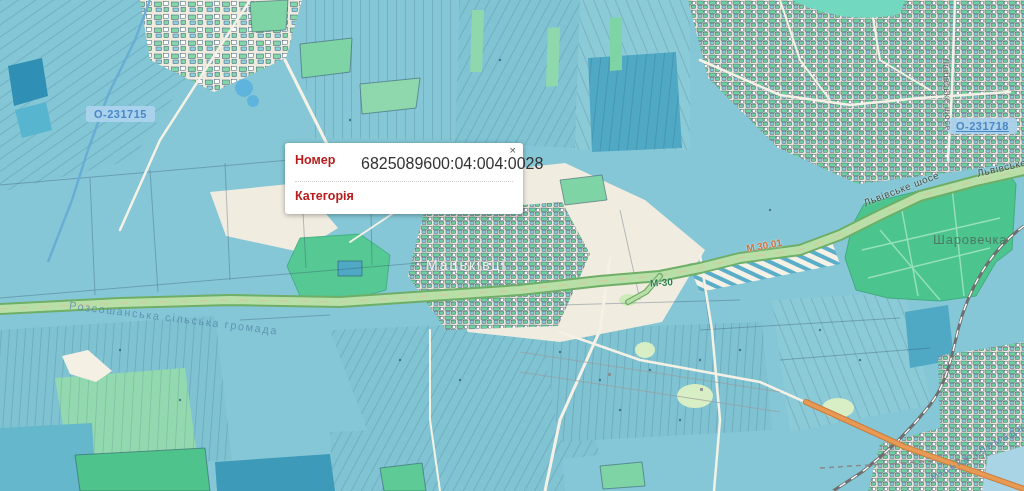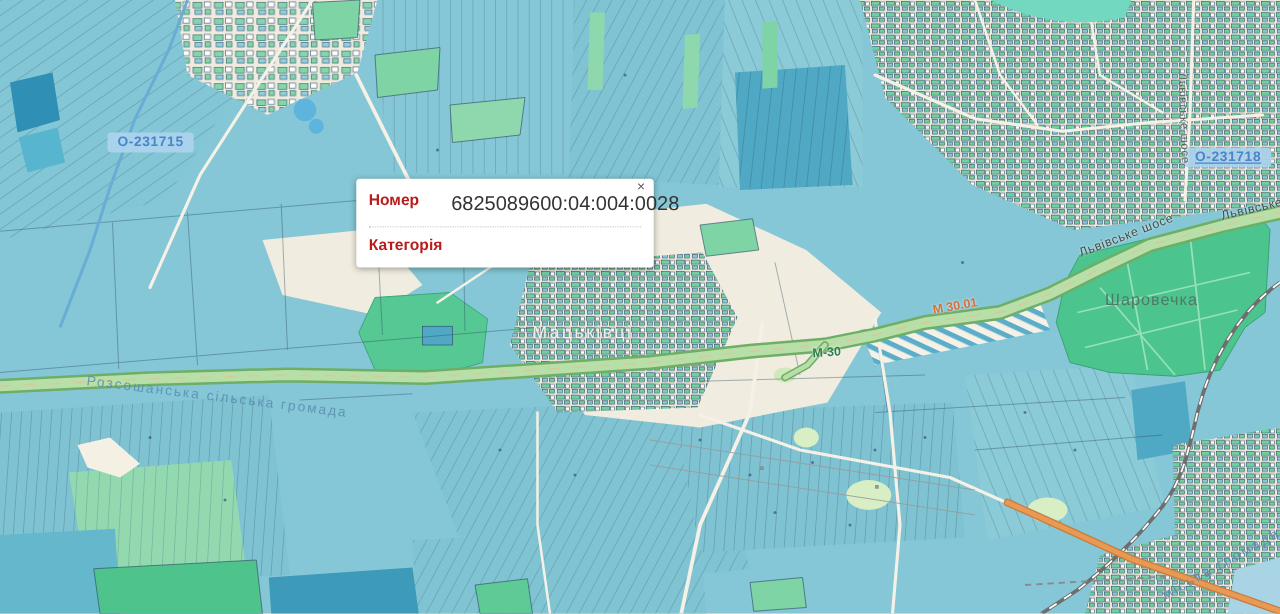--- a/index.html
+++ b/index.html
@@ -16,21 +16,21 @@
     font-size:11px;letter-spacing:.5px;
   }
   .badge-left{left:86px;top:106px;}
   .badge-right{left:948px;top:118px;text-decoration:underline;}
   .hwy-name{color:#454f44;font-size:10px;letter-spacing:.6px;text-shadow:0 0 2px rgba(255,255,255,.8);}
   .hwy-name-1{left:862px;top:198px;transform:rotate(-21deg);transform-origin:0 0;}
   .hwy-name-2{left:976px;top:168px;transform:rotate(-13deg);transform-origin:0 0;}
   .hwy-name-v{left:951px;top:58px;transform:rotate(88deg);transform-origin:0 0;font-size:9px;color:rgba(62,72,66,.8);}
   .hwy-code{left:650px;top:277px;transform:rotate(-4deg);color:#2e7d4f;font-size:10px;font-weight:bold;text-shadow:0 0 2px rgba(255,255,255,.9);}
   .hwy-code-alt{left:746px;top:240px;transform:rotate(-10deg);color:#d4703b;font-size:10px;font-weight:bold;text-shadow:0 0 2px rgba(255,255,255,.8);}
-  .lbl-sharovechka{left:884px;top:232px;font-size:13px;color:#4f7a66;letter-spacing:.8px;}
+  .lbl-sharovechka{left:933px;top:232px;font-size:13px;color:#4f7a66;letter-spacing:.8px;}
   .lbl-matskivtsi{left:426px;top:257px;font-size:14px;color:rgba(255,255,255,.85);letter-spacing:2px;text-shadow:0 0 2px rgba(105,118,128,.8);}
   .lbl-hromada-left{left:70px;top:299px;transform:rotate(7deg);transform-origin:0 0;font-size:11px;color:rgba(88,136,175,.8);letter-spacing:1.6px;}
   .lbl-hromada-right{left:928px;top:472px;transform:rotate(-29deg);transform-origin:0 0;font-size:11px;color:rgba(88,136,175,.85);letter-spacing:2px;}
   
   .popup{
     position:absolute;left:285px;top:143px;width:238px;box-sizing:border-box;
     background:#ffffff;border-radius:3px;box-shadow:0 1px 5px rgba(0,0,0,.35);
     padding:3px 10px 5px;z-index:20;
   }
   .prow{display:flex;padding:7px 0 6px;border-bottom:1px dotted #d2d2d2;}

